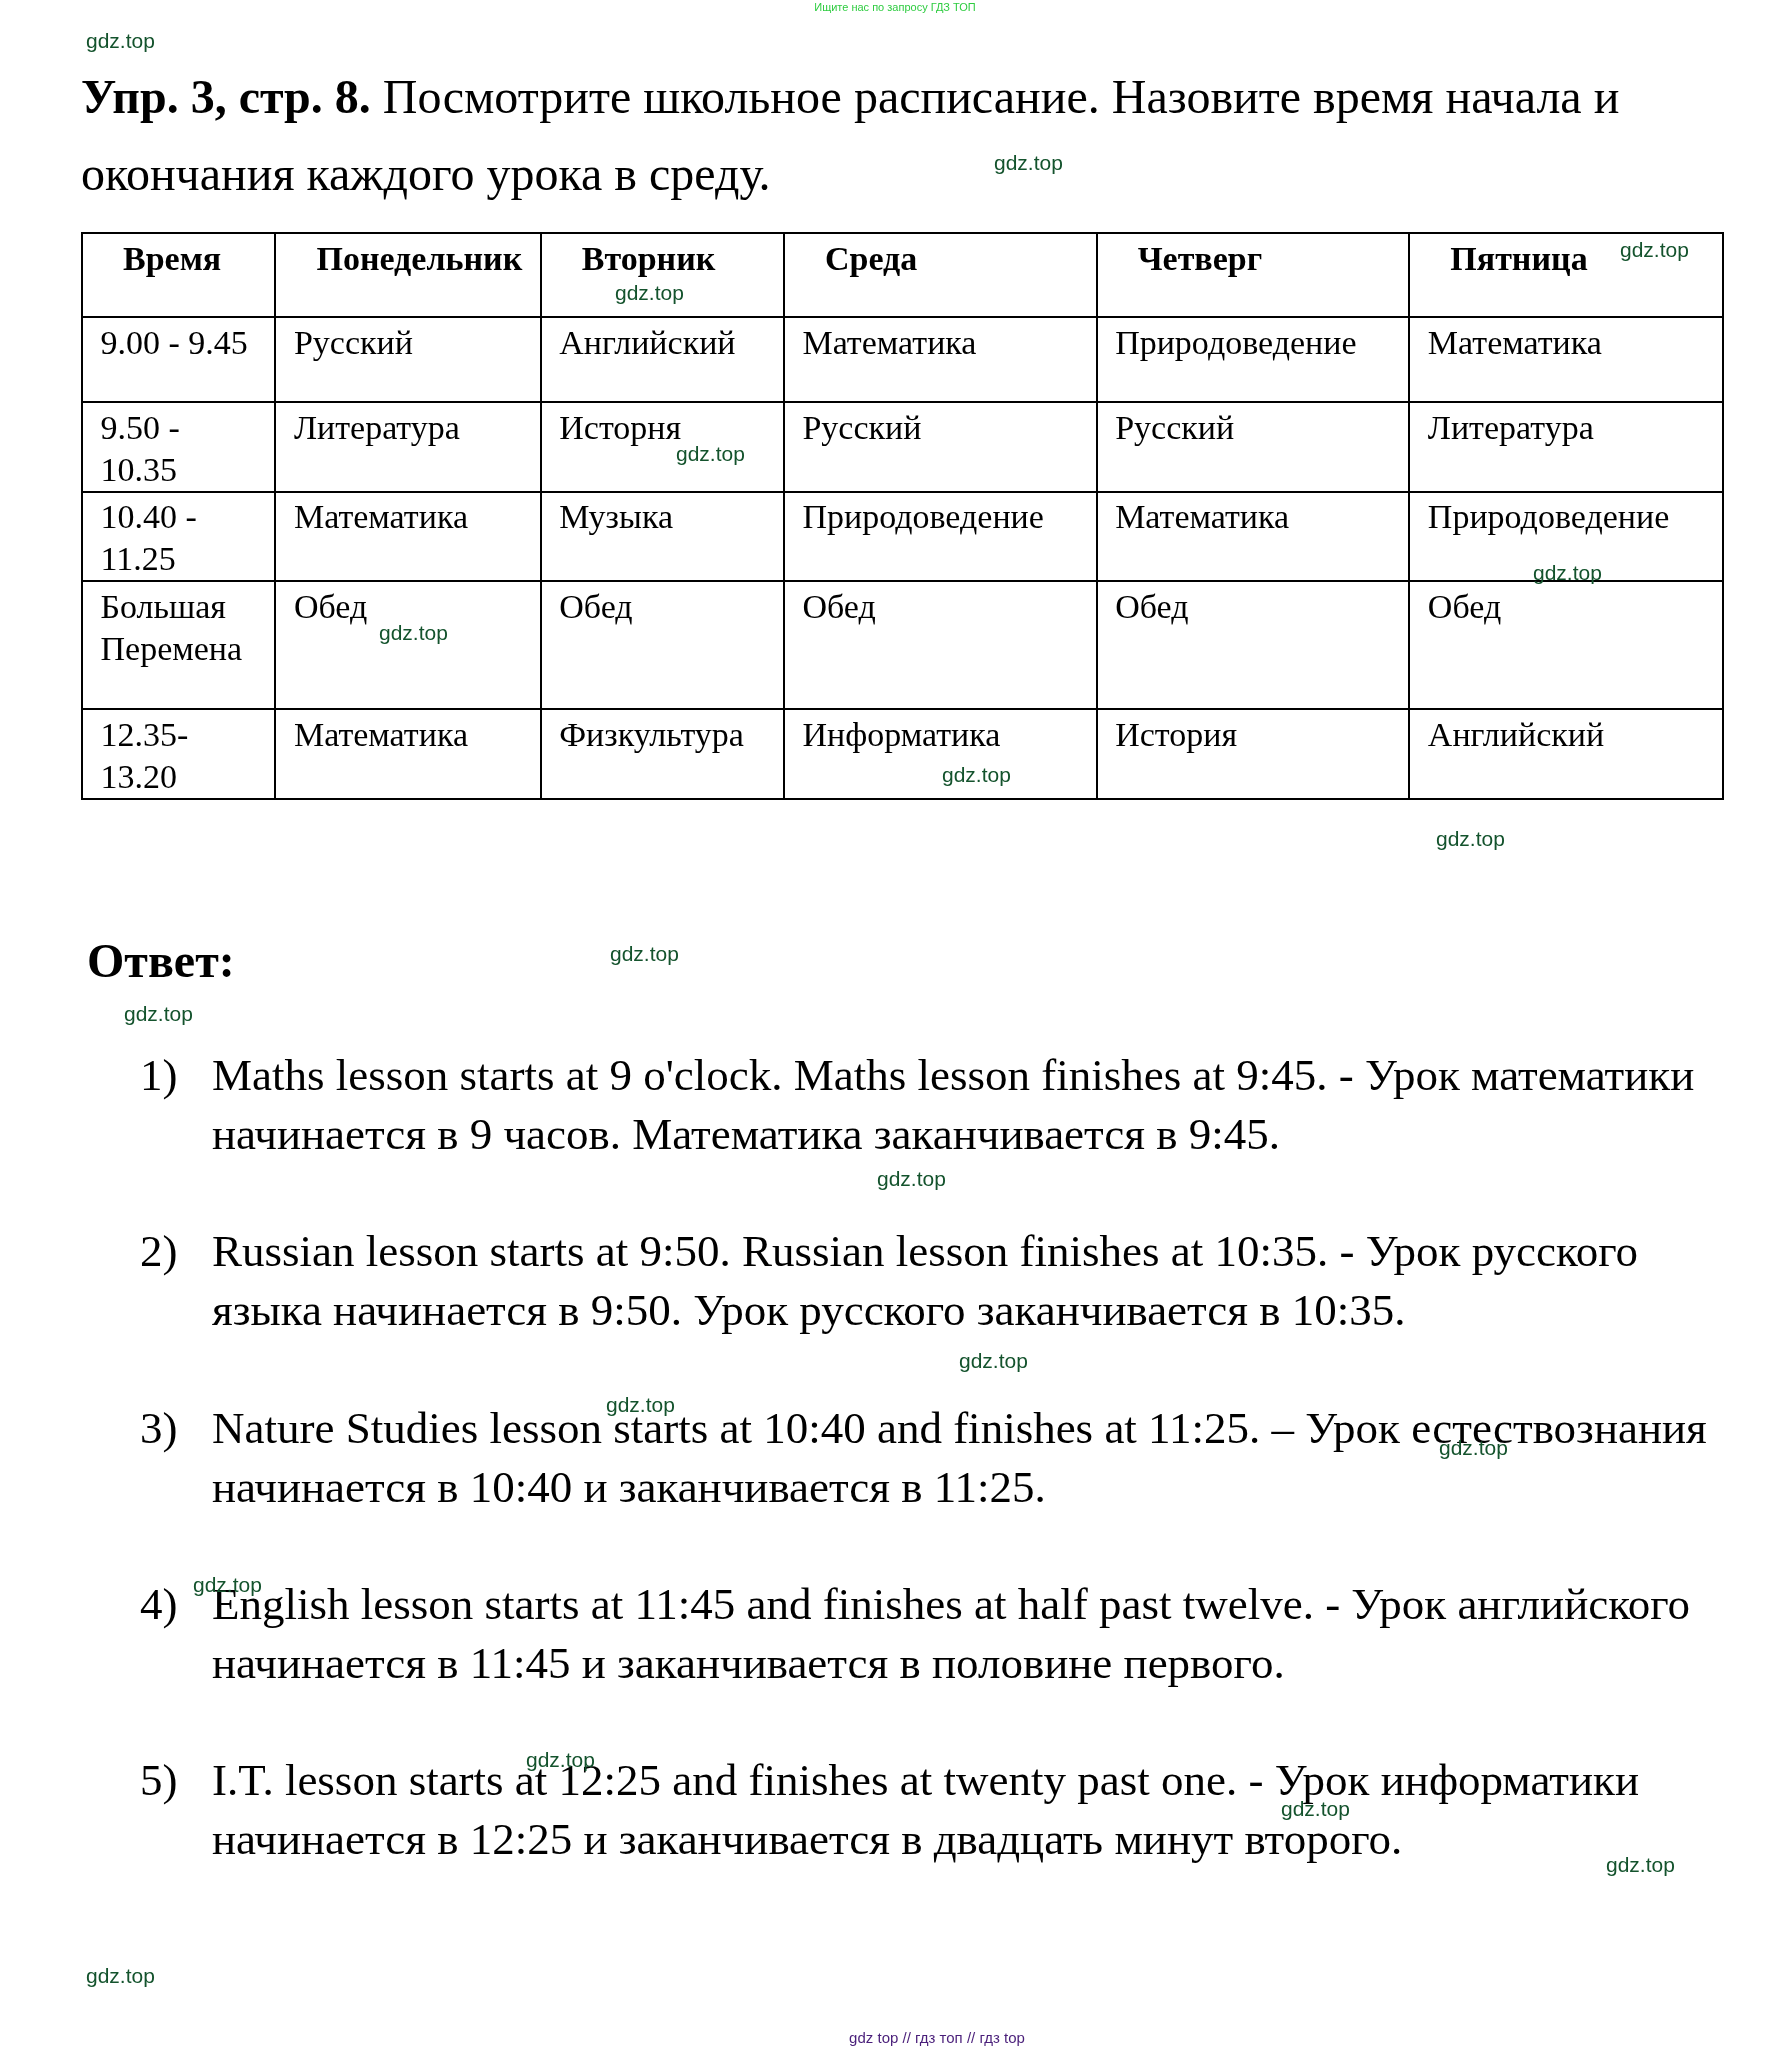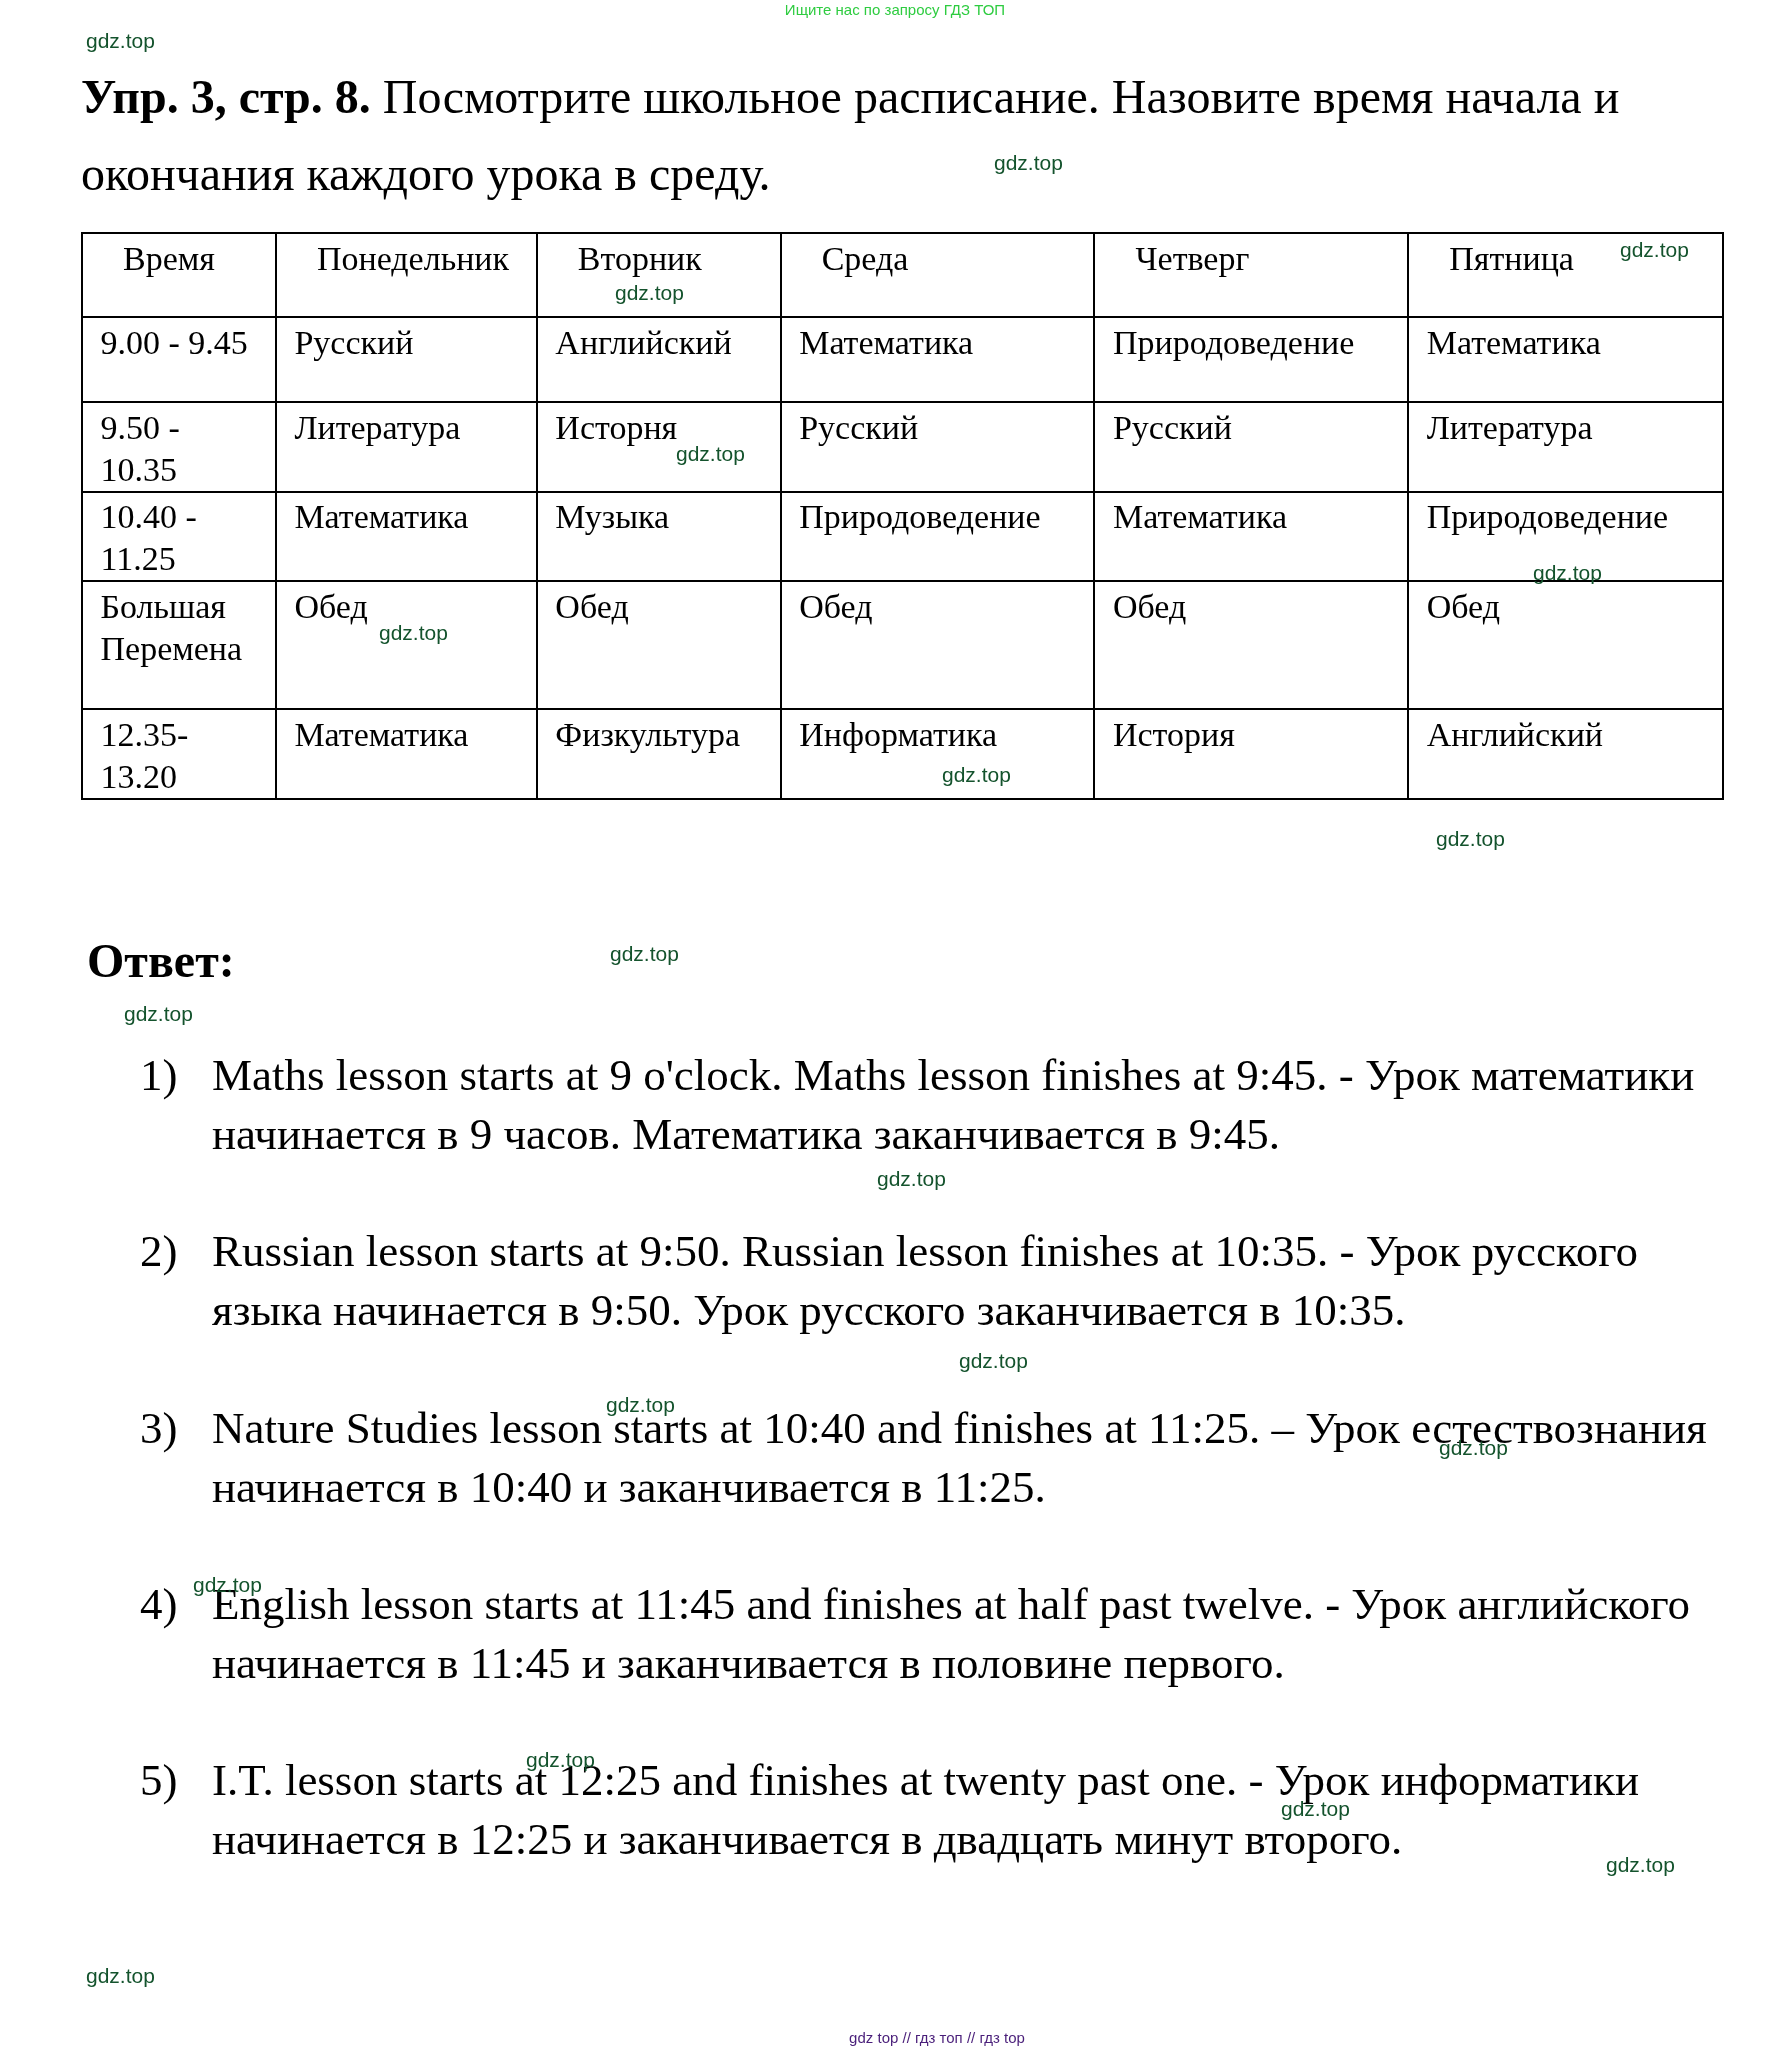--- a/index.html
+++ b/index.html
@@ -1,28 +1,28 @@
 <!DOCTYPE html>
 <html style="font-size:14px"><head>
 <meta charset="utf-8">
 <style>
   html, body { margin:0; padding:0; background:#fff; }
   body { width:1790px; height:2052px; position:relative; overflow:hidden;
          font-family:"Liberation Serif", serif; color:#000; }
   .wm { position:absolute; font-family:"Liberation Sans", sans-serif; font-size:21px; color:#14532d; white-space:nowrap; }
   .banner { position:absolute; top:0; left:0; width:1790px; text-align:center;
-            font-family:"Liberation Sans", sans-serif; font-size:15px; color:#2ecc40; top:0.9px; }
+            font-family:"Liberation Sans", sans-serif; font-size:11px; color:#2ecc40; top:0.9px; }
   .footer { position:absolute; left:0; width:1790px; top:2029px; text-align:center;
             font-family:"Liberation Sans", sans-serif; font-size:15px; color:#4a1f7a;padding-left:42px; }
   .title { position:absolute; left:81px; top:58px; width:1677px; font-size:48px; line-height:77px; }
   .title b { font-weight:bold; }
   table.sched { position:absolute; left:81px; top:232px; width:1643px; border-collapse:collapse; }
   table.sched td { border:2.6px solid #000; vertical-align:top; font-size:34px; line-height:42px;
                    padding:3.5px 17.5px 0 17.5px; box-sizing:border-box; }
-  table.sched tr.head td { font-weight:normal; height:84px;padding-left:40px; }
+  table.sched tr.head td { font-weight:bold; height:84px;padding-left:40px; }
   table.sched tr.r td { height:85px; }
   table.sched tr.brk td { height:128px; }
   .answer-h { position:absolute; left:81px; top:933px; font-size:48px; font-weight:bold;margin-left:6px; }
   ol.ans { position:absolute; left:140px; top:1046px; width:1590px; margin:0; padding:0; list-style:none; }
   ol.ans li { position:relative; padding-left:72px; font-size:45px; line-height:59px; }
   ol.ans li .num { position:absolute; left:0; top:0; }
 </style>
 </head>
 <body>
 

